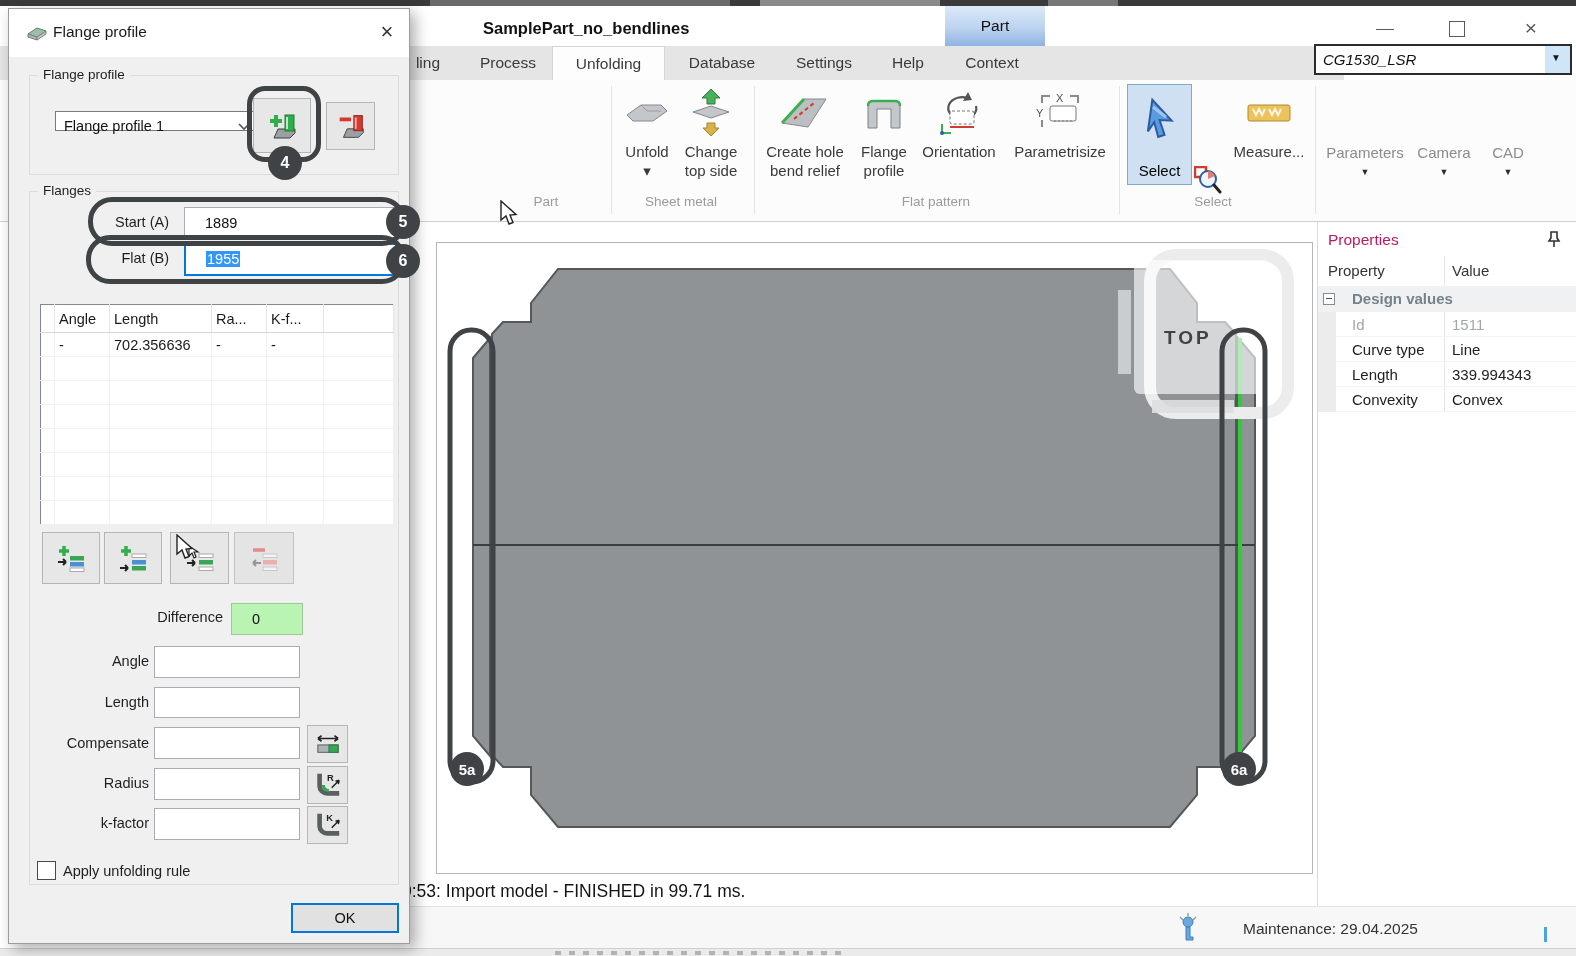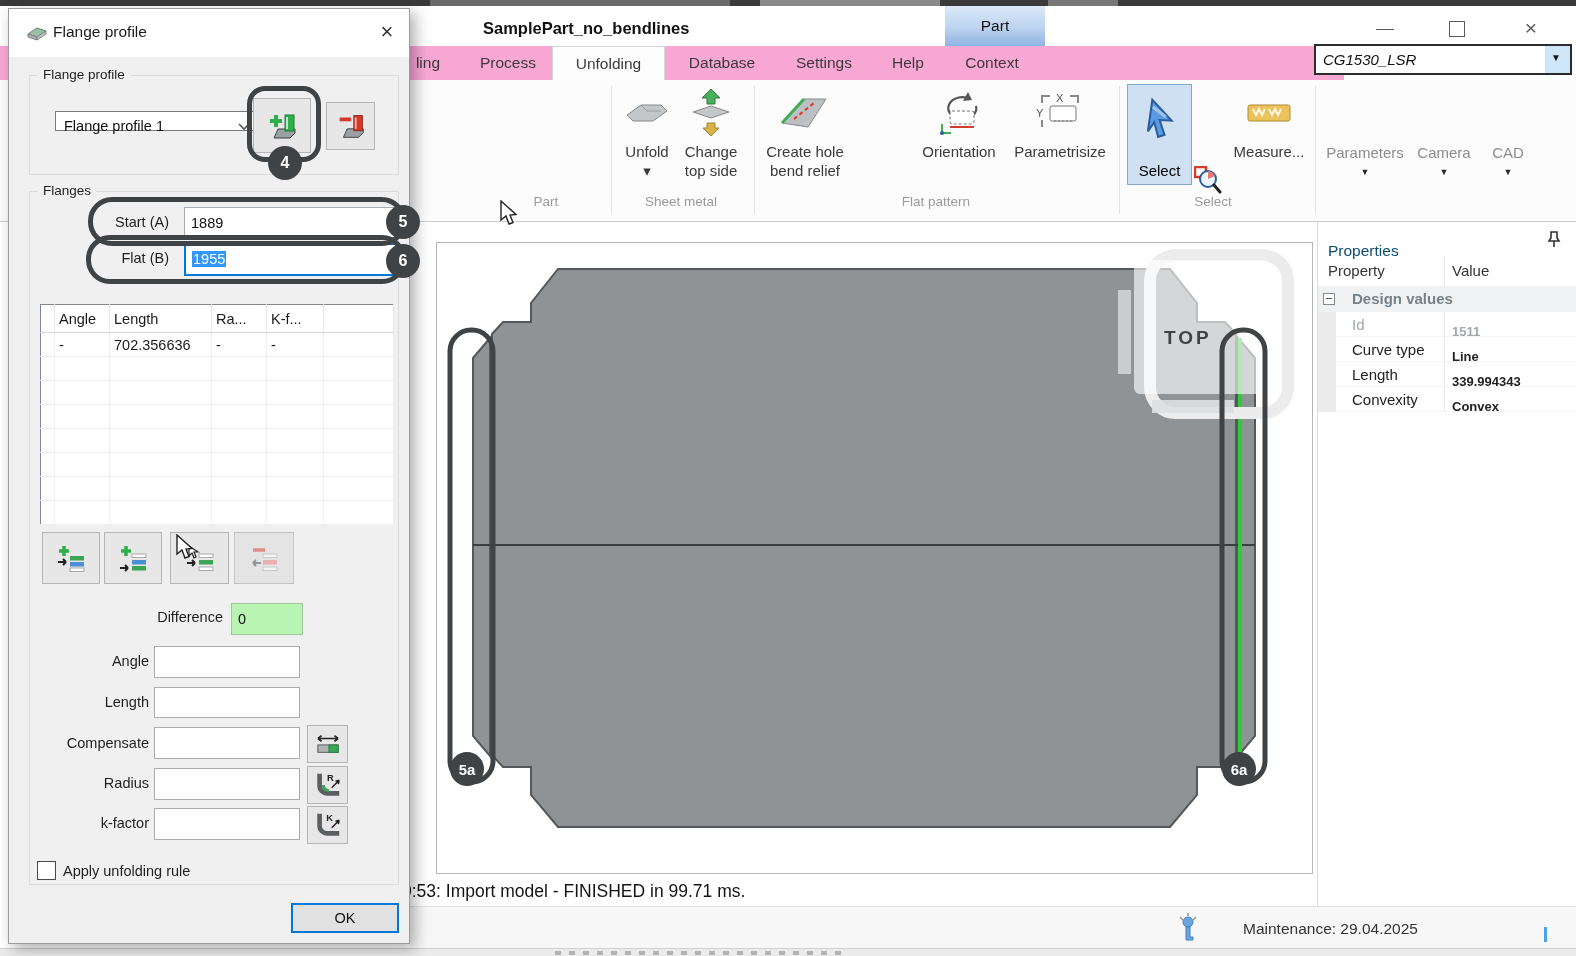--- a/index.html
+++ b/index.html
@@ -14,21 +14,21 @@
   .top-strip .seg3 { left:1048px; top:0; width:70px; height:6px; background:#777; }
   .titlebar { left:0; top:6px; width:1576px; height:40px; background:#fff; }
   .win-title { left:483px; top:13px; font-size:16.5px; font-weight:bold; color:#111; }
   .part-tab { left:945px; top:0px; width:100px; height:40px; background:linear-gradient(180deg,#dce9f8 0%,#bcd3ef 55%,#8fb3e2 100%); text-align:center; line-height:40px; font-size:15.5px; color:#111; }
   .winbtn { top:6px; width:46px; height:34px; cursor:default; }
   .winbtn .bar { position:absolute; left:14px; top:17px; width:18px; height:0; border-top:1.5px solid #5a5a5a; }
   .winbtn .box { position:absolute; left:15px; top:9px; width:16px; height:16px; border:1.5px solid #5a5a5a; }
   .winbtn .x { position:absolute; left:0; top:0; width:46px; height:34px; text-align:center; line-height:32px; font-size:21px; color:#5a5a5a; }
 
   
-  .menu-row { left:0; top:46px; width:1344px; height:34px; background:#f9a8d4; }
+  .menu-row { left:0; top:46px; width:1344px; height:34px; background:#e5e5e5; }
   .mtab { position:absolute; top:0; height:34px; line-height:34px; text-align:center; font-size:15.5px; color:#3a3a3a; }
   .mtab.active { background:#fdfdfe; border:1px solid #d6d6d6; border-bottom:none;text-align:center; }
 
   
   .mat-combo { left:1314px; top:44px; width:258px; height:31px; border:2px solid #2b2b2b; background:#fff; }
   .mat-combo .val { position:absolute; left:7px; top:5px; font-size:15px; color:#111;font-style:italic; }
   .mat-combo .dd { position:absolute; right:0; top:0; width:25px; height:27px; background:#cfe6f9; }
   .mat-combo .dd span { position:absolute; left:6px; top:6px; font-size:10px; color:#1a1a1a; }
 
   
@@ -39,51 +39,51 @@
   .rlbl { font-size:15px; line-height:19px; white-space:pre-line; }
   .rgroup { position:absolute; top:114px; font-size:13.5px; color:#9b9b9b; text-align:center; }
   .select-btn { position:absolute; left:1127px; top:4px; width:65px; height:101px; background:#cfe0f3; border:1px solid #84a7cc; text-align:center; }
   .select-btn .rlbl { position:absolute; bottom:4px; width:100%; }
   .rmenu { position:absolute; top:64px; text-align:center; font-size:15px; color:#8c8c8c; }
   .rmenu .chev { display:block; font-size:9px; color:#2b2b2b; margin-top:6px; }
 
   
   .props-divider { left:1317px; top:222px; width:1px; height:684px; background:#dcdcdc; }
   .props { left:1318px; top:222px; width:258px; height:684px; background:#fff; }
-  .props-title { position:absolute; left:10px; top:20px; font-size:15.5px; color:#0c4a6e; }
+  .props-title { position:absolute; left:10px; top:9px; font-size:15.5px; color:#be185d; }
   .props-colhead { position:absolute; top:40px; font-size:15px; color:#333; }
   .props-vline { position:absolute; left:126px; top:34px; width:1px; height:156px; background:#e6e6e6; }
   .pgroup-row { position:absolute; left:0; top:64px; width:258px; height:26px; background:#eff1f2; }
   .pgroup-row .collapse { position:absolute; left:5px; top:7px; width:12px; height:12px; border:1px solid #8a8a8a; background:#fff; }
   .pgroup-row .collapse i { position:absolute; left:2px; top:4px; width:6px; height:0; border-top:1.5px solid #555; }
   .pgroup-row .glabel { position:absolute; left:34px; top:4px; font-weight:bold; font-size:15px; color:#76828a; }
   .prow { position:absolute; left:0; width:258px; height:25px; border-bottom:1px solid #f4f4f4; }
   .prow .gut { position:absolute; left:0; top:0; width:18px; height:25px; background:#ececec; }
   .prow .pl { position:absolute; left:34px; top:4px; font-size:15px; color:#222; }
-  .prow .pv { position:absolute; left:134px; top:12px; font-size:13px; color:#222;font-weight:bold; }
+  .prow .pv { position:absolute; left:134px; top:4px; font-size:15px; color:#222; }
   .prow.dim .pl, .prow.dim .pv { color:#a2a7ab; }
 
   
   .canvas { left:436px; top:242px; width:877px; height:632px; background:#fff; border:1px solid #b5b5b5; }
   .status-msg { left:402px; top:881px; width:640px; font-size:17.5px; color:#141414; }
   .maint-bar { left:410px; top:906px; width:1166px; height:42px; background:#f7f7f7; border-top:1px solid #e3e3e3; }
   .maint-text { left:1243px; top:920px; font-size:15.5px; color:#333; }
   .maint-mark { left:1544px; top:927px; width:3px; height:15px; background:#4ba3e3; }
   .bottom-strip { left:0; top:948px; width:1576px; height:8px; background:#ebebeb; border-top:1px solid #d0d0d0; }
   .bottom-strip .marks { position:absolute; left:555px; top:2px; width:290px; height:4px;
      background:repeating-linear-gradient(90deg,#9a9a9a 0 6px, transparent 6px 14px); opacity:.7; }
 
   
   .dialog { left:8px; top:8px; width:402px; height:936px; background:#f0f0f0; border:1px solid #9c9c9c; box-shadow:5px 5px 14px rgba(0,0,0,.32); z-index:50; }
   .dlg-titlebar { position:absolute; left:0; top:0; width:100%; height:48px; background:#fff; }
   .dlg-title { position:absolute; left:44px; top:14px; font-size:15.5px; color:#1a1a1a; }
   .dlg-close { position:absolute; left:362px; top:10px; width:32px; height:28px; text-align:center; line-height:26px; font-size:22px; color:#333; }
   .groupbox { position:absolute; border:1px solid #dcdcdc; }
   .groupbox .gb-label { position:absolute; left:8px; top:-9px; background:#f0f0f0; padding:0 5px; font-size:13.5px; color:#1f1f1f; }
-  .fld { position:absolute; background:#fff; border:1px solid #a9acb0; font-size:14.5px; color:#111; padding:0 6px; font-family:"Liberation Sans",sans-serif; }
+  .fld { position:absolute; background:#fff; border:1px solid #a9acb0; font-size:14.5px; color:#111; padding:0 20px; font-family:"Liberation Sans",sans-serif; }
   input.fld { outline:none; }
   .flabel { position:absolute; font-size:14.5px; color:#1f1f1f; text-align:right; }
   .dcombo { position:absolute; background:#fff; border:1px solid #7a7a7a; }
   .dcombo .val { position:absolute; left:8px; top:6px; font-size:14.5px; color:#111; }
   .icon-btn { position:absolute; background:#e7e7e7; border:1px solid #b5b5b5; display:flex; align-items:center; justify-content:center; }
   .icon-btn.disabled { background:#e0e0e0; opacity:.75; }
   .dtable { position:absolute; background:#fff; border:1px solid #828790; border-collapse:collapse; table-layout:fixed; font-size:14.5px; color:#1a1a1a; }
   .dtable th { font-weight:normal; text-align:left; padding:4px 4px; border-right:1px solid #e6e6e6; border-bottom:1px solid #d8d8d8; height:28px; }
   .dtable td { padding:2px 4px; border-right:1px solid #f0f0f0; border-bottom:1px solid #f0f0f0; height:24px; }
   .sel-text { background:#3297fd; color:#fff; padding:0 1px; }
@@ -173,20 +173,30 @@
         <svg width="54" height="44" viewBox="0 0 54 44">
           <path d="M4 32 L26 8 H48 L30 36 Z" fill="#bcc0c2" stroke="#85898c"></path>
           <path d="M4 32 L26 8" stroke="#3fae52" stroke-width="3"></path>
           <path d="M16 28 L36 12" stroke="#d23b2f" stroke-width="2" stroke-dasharray="4 3"></path>
         </svg>
       </div>
       <div class="rlbl">Create hole
 bend relief</div>
     </div>
 
+    <div class="ritem" style="left:848px;width:72px">
+      <div class="ricon">
+        <svg width="48" height="42" viewBox="0 0 48 42">
+          <path d="M8 36 V14 q0-5 5-5 h22 q5 0 5 5 v22 h-9 v-19 h-14 v19 z" fill="#c4c7c9" stroke="#7d8184"></path>
+          <path d="M8 14 q0-5 5-5 h22 q5 0 5 5" fill="none" stroke="#3fae52" stroke-width="2.5"></path>
+        </svg>
+      </div>
+      <div class="rlbl">Flange
+profile</div>
+    </div>
 
     <div class="ritem" style="left:912px;width:94px">
       <div class="ricon">
         <svg width="50" height="48" viewBox="0 0 50 48">
           <path d="M36 10 a14 11 0 1 0 6 7" fill="none" stroke="#555" stroke-width="2.2"></path>
           <path d="M34 3 l4 8 -9 1 z" fill="#555"></path>
           <rect x="16" y="22" width="24" height="13" rx="2" fill="#fff" stroke="#777" stroke-dasharray="3 2"></rect>
           <path d="M16 38 h24" stroke="#d23b2f" stroke-width="2"></path>
           <path d="M8 44 v-9 M8 44 h9" stroke="#3fae52" stroke-width="2"></path>
           <circle cx="8" cy="44" r="2" fill="#2b5fa3"></circle>

